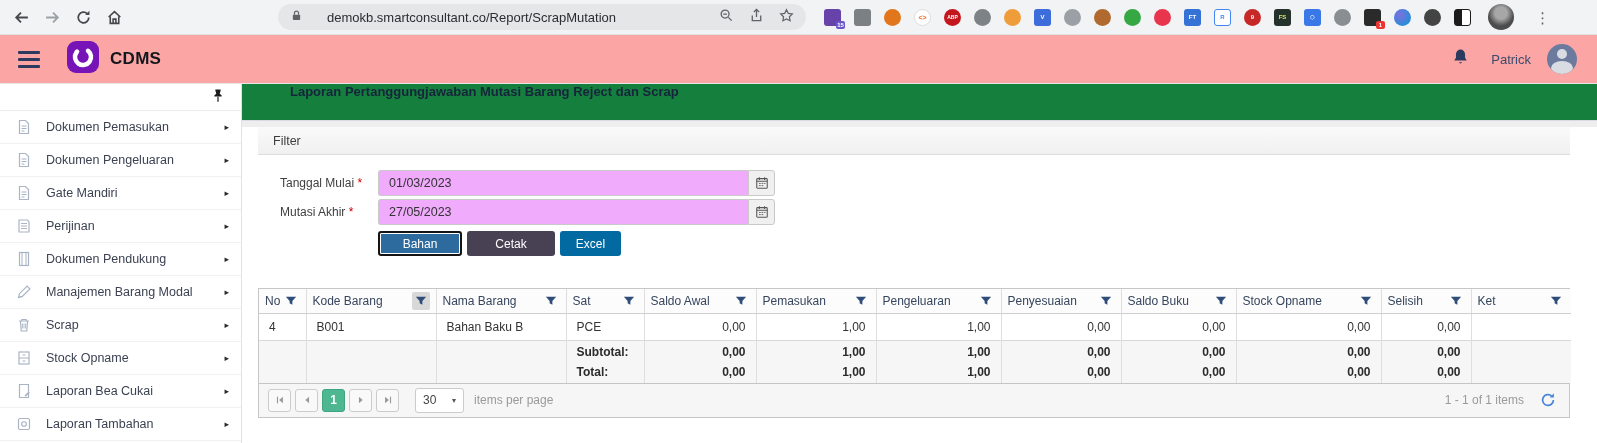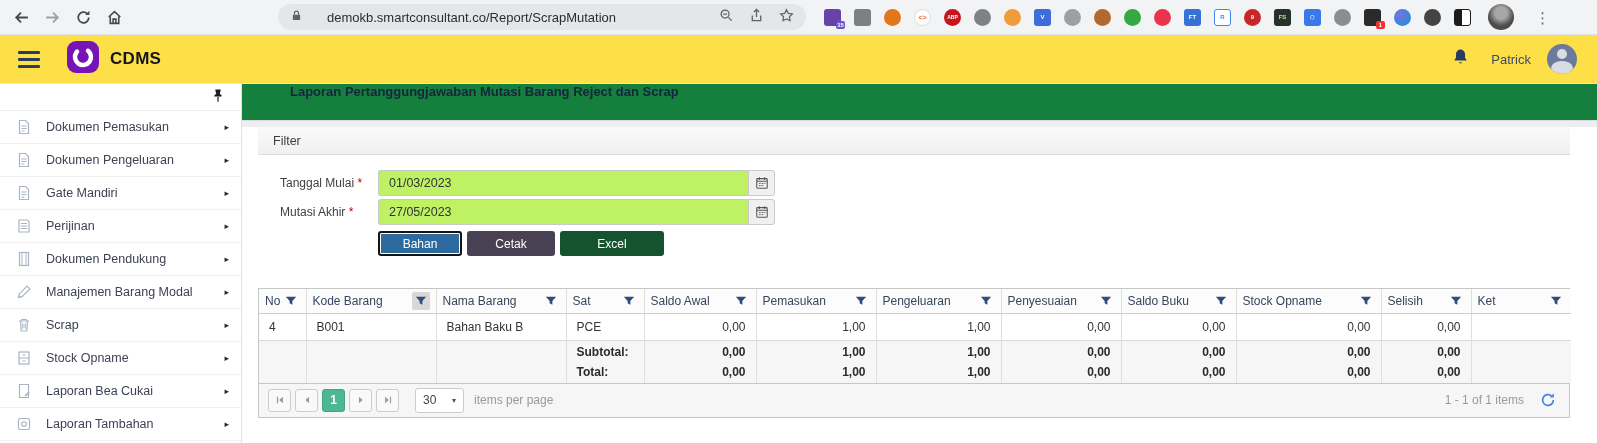--- a/index.html
+++ b/index.html
@@ -23,21 +23,21 @@
   .x-globe{background:#9aa0a6;} .x-cookie{background:#b06a30;} .x-green{background:#35a843;} .x-red{background:#e8354d;}
   .x-ft{background:#3572d6;} .x-shieldr{background:#fff;border:1px solid #4285f4;color:#4285f4;}
   .x-pin{background:#c62828;} .x-fs{background:#25312b;color:#d7e56a;} .x-bluedot{background:#3b78e7;color:#fff;font-size:9px;}
   .x-robot{background:#898e93;} .x-notif{background:#2a2a2a;} 
   .x-orb{background:radial-gradient(circle at 35% 35%, #7f6fe0, #2a8cd8 70%);}
   .x-puzzle{background:#444;} .x-dark{background:linear-gradient(90deg,#1b1b1b 50%,#fff 50%);border:1px solid #1b1b1b;}
   .b-avatar { width:26px; height:26px; border-radius:50%; background:radial-gradient(circle at 50% 35%, #a7a7a7 28%, #4c4c4c 60%); margin-left:4px; flex:0 0 auto; }
   .kebab { font-size:15px; color:#5f6368; margin:0 10px 0 8px; line-height:1; }
 
   
-  .app-header { height:49px; background:#fde047; border-bottom:1px solid #e6e6e6; display:flex; align-items:center; }
+  .app-header { height:49px; background:#fca5a5; border-bottom:1px solid #e6e6e6; display:flex; align-items:center; }
   .hamburger { margin-left:18px; width:22px; display:flex; flex-direction:column; gap:4px; }
   .hamburger i { display:block; height:3px; border-radius:1px; background:#2c3a5e; }
   .logo { margin-left:26px; }
   .app-name { margin-left:10px; font-size:17px; font-weight:bold; color:#13171c; letter-spacing:.3px; }
   .hdr-spacer { flex:1; }
   .user-name { margin:0 16px 0 22px; font-size:13px; color:#3c4c6e; }
   .u-avatar { width:30px; height:30px; border-radius:50%; background:#6b7a9d; margin-right:20px; position:relative; overflow:hidden; }
   .u-avatar:before { content:""; position:absolute; top:5px; left:10px; width:10px; height:10px; border-radius:50%; background:#d9dde3; }
   .u-avatar:after  { content:""; position:absolute; top:17px; left:4px; width:22px; height:14px; border-radius:50%; background:#d9dde3; }
 
@@ -53,27 +53,27 @@
   .main { flex:1; background:#fff; }
   .title-bar { height:37px; border-bottom:1px solid #dadae6; display:flex; align-items:flex-start; padding-left:48px; background:#15803d; }
   .page-title { font-size:13px; font-weight:bold; color:#16243c; }
   .gap-strip { height:6px; background:#eeeeee; }
   .filter-head { margin:0 27px 0 16px; height:28px; background:linear-gradient(#fafafa,#f0f0f0); border-bottom:1px solid #dcdcdc; display:flex; align-items:center; padding-left:15px; font-size:12.5px; color:#3d3d3d; }
   .filter-form { padding-top:15px; }
   .frow { display:flex; align-items:center; padding-left:38px; margin-bottom:3px; }
   .flabel { width:98px; font-size:12px; color:#3f3f3f; }
   .req { color:#cc0000; }
   .igroup { display:flex; width:397px; height:26px; }
-  .igroup input { flex:1; border:1px solid #c9c9c9; border-right:none; border-radius:3px 0 0 3px; padding:0 10px; font-size:12.5px; color:#333; font-family:inherit; outline:none; background:#bef264; }
+  .igroup input { flex:1; border:1px solid #c9c9c9; border-right:none; border-radius:3px 0 0 3px; padding:0 10px; font-size:12.5px; color:#333; font-family:inherit; outline:none; background:#f0abfc; }
   .iaddon { width:27px; background:#f0f0f0; border:1px solid #c9c9c9; border-radius:0 3px 3px 0; display:flex; align-items:center; justify-content:center; cursor:pointer; }
   .btn-row { display:flex; gap:5px; padding-left:136px; margin-top:6px; }
   .btn { height:25px; border:none; border-radius:3px; color:#fff; font-size:12px; font-family:inherit; display:flex; align-items:center; justify-content:center; cursor:pointer; }
   .btn-cari { width:84px; background:#2d6a9e; border:2px solid #141414; box-shadow:0 0 0 1px #fff inset; }
   .btn-cetak { width:88px; background:#474153; }
-  .btn-excel { width:104px; background:#14532d; }
+  .btn-excel { width:61px; background:#0369a1; }
 
   
   .grid { margin:32px 27px 0 16px; width:1312px; border:1px solid #c6c6c6; }
   table { width:100%; border-collapse:collapse; table-layout:fixed; font-size:12px; }
   th, td { border-left:1px solid #dedede; overflow:hidden; white-space:nowrap; }
   th:first-child, td:first-child { border-left:none; }
   thead th { height:24px; background:#fcfcfc; border-bottom:1px solid #cfcfcf; font-weight:normal; color:#36465e; text-align:left; padding:0 6px; }
   .th-inner { display:flex; align-items:center; justify-content:space-between; }
   .funnel { display:flex; align-items:center; justify-content:center; width:18px; height:18px; cursor:pointer; }
   .funnel.active { background:#d8d8d8; border-radius:2px; }

